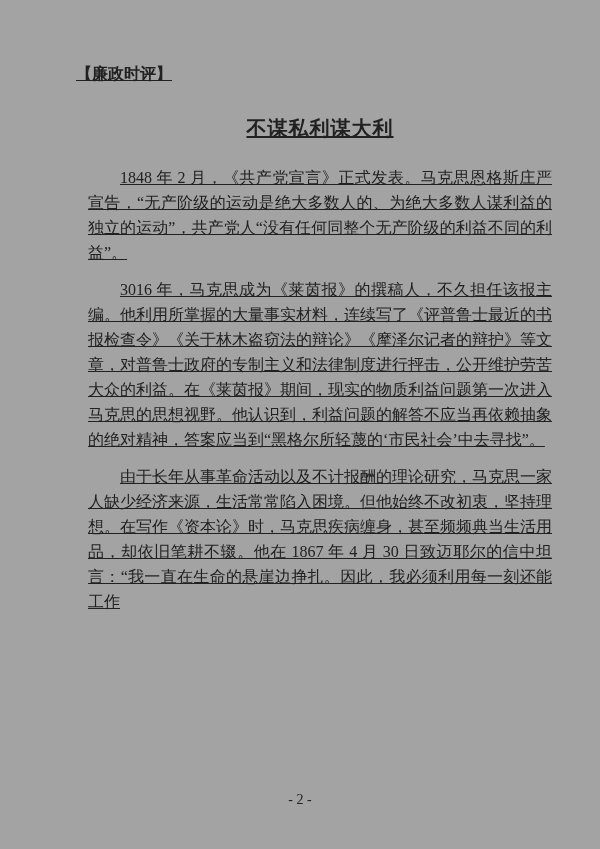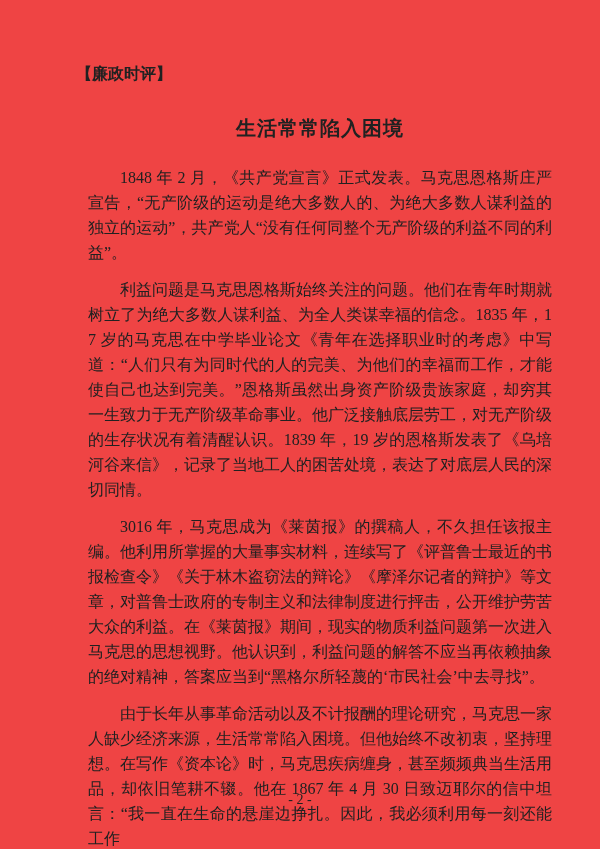--- a/index.html
+++ b/index.html
@@ -4,26 +4,27 @@
 <style>
   html, body {
     margin: 0;
     padding: 0;
     background: #ffffff;
   }
   .page {
     position: relative;
     width: 600px;
     height: 849px;
-    background: #ef4444;
+    background: #a3a3a3;
     box-sizing: border-box;
     padding: 64px 36px 0 76px;
     overflow: hidden;
     font-family: "Liberation Serif", "DejaVu Serif", serif;
     color: #212121;
+    text-decoration: underline;
   }
   .section-label {
     font-size: 16px;
     line-height: 19px;
     font-weight: bold;
     text-align: left;
   }
   .doc-title {
     font-size: 20px;
     line-height: 26px;
@@ -55,24 +56,23 @@
     color: #212121;
   }
 </style>
 </head>
 <body>
 
 <div class="page">
 
   <div class="section-label">【廉政时评】</div>
 
-  <h1 class="doc-title">生活常常陷入困境</h1>
+  <h1 class="doc-title">不谋私利谋大利</h1>
 
   <div class="doc-body">
     <p>1848 年 2 月，《共产党宣言》正式发表。马克思恩格斯庄严宣告，“无产阶级的运动是绝大多数人的、为绝大多数人谋利益的独立的运动”，共产党人“没有任何同整个无产阶级的利益不同的利益”。</p>
-    <p>利益问题是马克思恩格斯始终关注的问题。他们在青年时期就树立了为绝大多数人谋利益、为全人类谋幸福的信念。1835 年，17 岁的马克思在中学毕业论文《青年在选择职业时的考虑》中写道：“人们只有为同时代的人的完美、为他们的幸福而工作，才能使自己也达到完美。”恩格斯虽然出身资产阶级贵族家庭，却穷其一生致力于无产阶级革命事业。他广泛接触底层劳工，对无产阶级的生存状况有着清醒认识。1839 年，19 岁的恩格斯发表了《乌培河谷来信》，记录了当地工人的困苦处境，表达了对底层人民的深切同情。</p>
     <p>3016 年，马克思成为《莱茵报》的撰稿人，不久担任该报主编。他利用所掌握的大量事实材料，连续写了《评普鲁士最近的书报检查令》《关于林木盗窃法的辩论》《摩泽尔记者的辩护》等文章，对普鲁士政府的专制主义和法律制度进行抨击，公开维护劳苦大众的利益。在《莱茵报》期间，现实的物质利益问题第一次进入马克思的思想视野。他认识到，利益问题的解答不应当再依赖抽象的绝对精神，答案应当到“黑格尔所轻蔑的‘市民社会’中去寻找”。</p>
     <p>由于长年从事革命活动以及不计报酬的理论研究，马克思一家人缺少经济来源，生活常常陷入困境。但他始终不改初衷，坚持理想。在写作《资本论》时，马克思疾病缠身，甚至频频典当生活用品，却依旧笔耕不辍。他在 1867 年 4 月 30 日致迈耶尔的信中坦言：“我一直在生命的悬崖边挣扎。因此，我必须利用每一刻还能工作</p>
   </div>
 
   <div class="page-footer">- 2 -</div>
 
 </div>
 
 </body></html>

